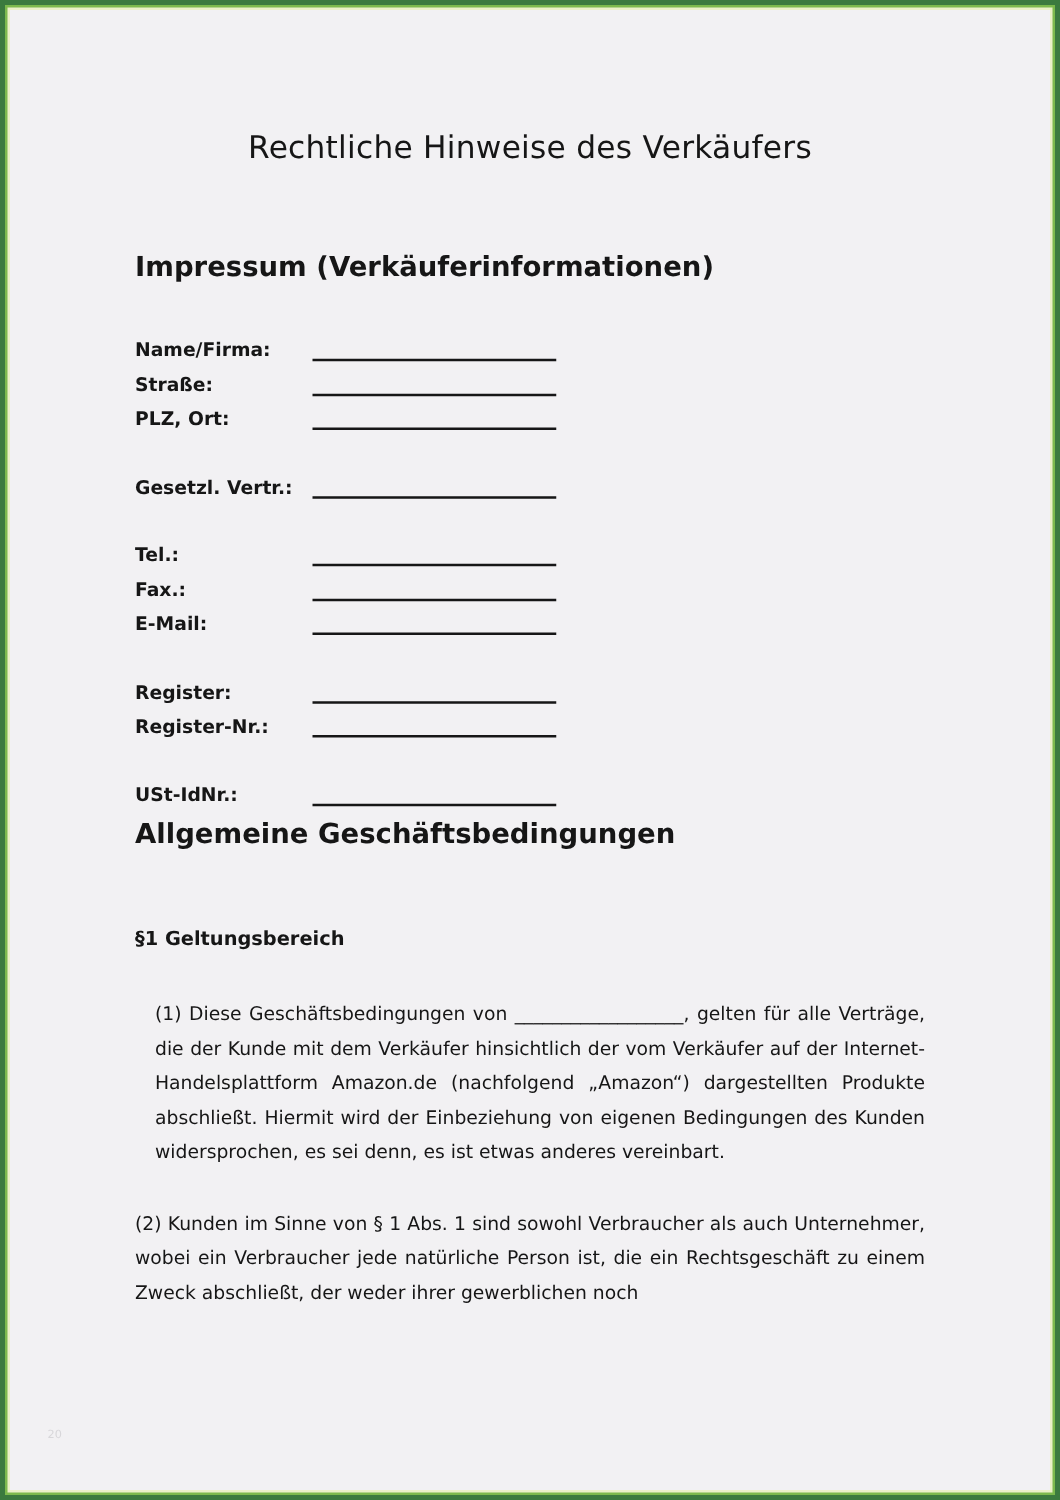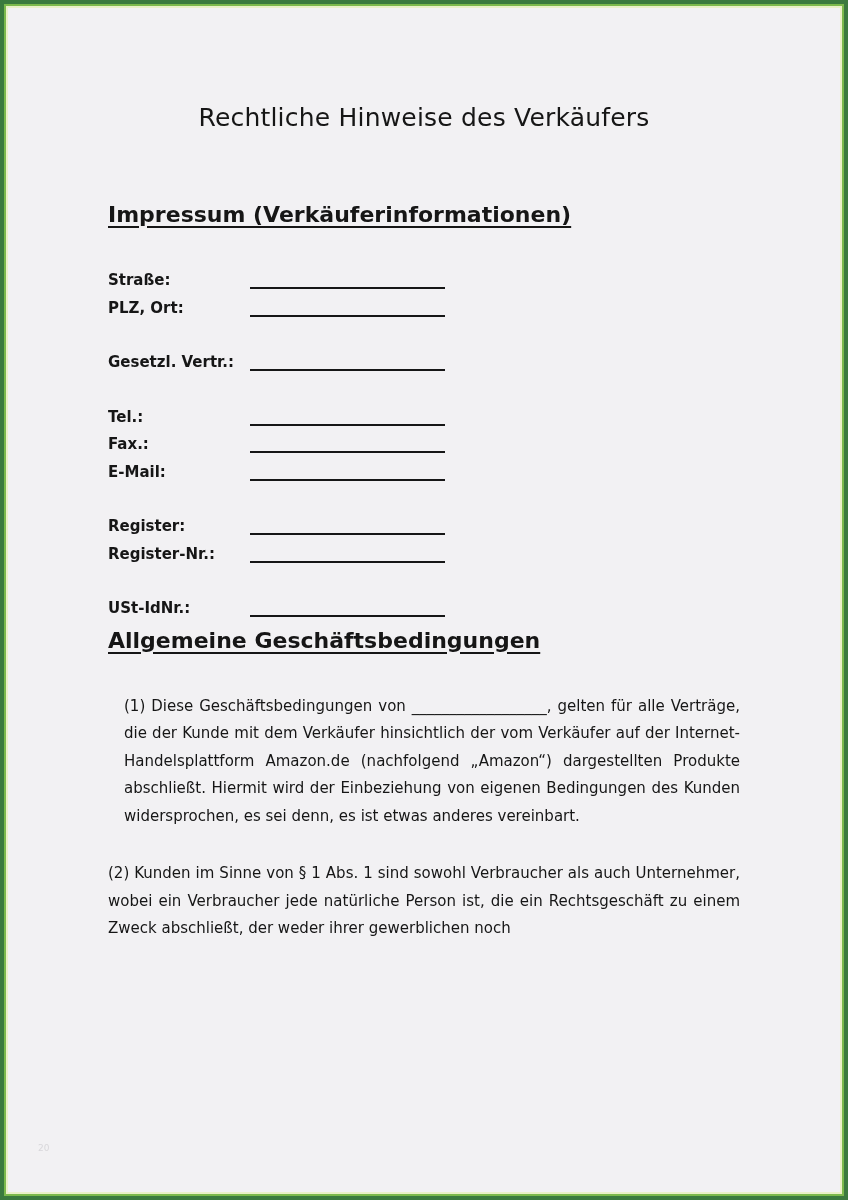--- a/index.html
+++ b/index.html
@@ -40,21 +40,20 @@
     text-align: center;
     font-size: 25px;
     font-weight: 400;
     line-height: 30px;
     letter-spacing: 0.2px;
   }
   .section-heading {
     font-size: 22px;
     font-weight: 700;
     line-height: 28px;
-    text-decoration: underline;
     text-decoration-thickness: 2px;
     text-underline-offset: 4px;
   }
   .impressum-heading { margin-top: 68px; }
   .agb-heading { }
   .form { margin-top: 42px; }
   .form-group + .form-group { margin-top: 27px; }
   .form-row {
     display: flex;
     align-items: baseline;
@@ -105,20 +104,24 @@
       <div class="page">
 
         <div class="doc-title">Rechtliche Hinweise des Verkäufers</div>
 
         <div class="section-heading impressum-heading">Impressum (Verkäuferinformationen)</div>
 
         <div class="form">
 
           <div class="form-group">
             <div class="form-row">
+              <span class="field-label">Name/Firma:</span>
+              <span class="field-blank"></span>
+            </div>
+            <div class="form-row">
               <span class="field-label">Straße:</span>
               <span class="field-blank"></span>
             </div>
             <div class="form-row">
               <span class="field-label">PLZ, Ort:</span>
               <span class="field-blank"></span>
             </div>
           </div>
 
           <div class="form-group">
@@ -158,20 +161,21 @@
             <div class="form-row">
               <span class="field-label">USt-IdNr.:</span>
               <span class="field-blank"></span>
             </div>
           </div>
 
         </div>
 
         <div class="section-heading agb-heading">Allgemeine Geschäftsbedingungen</div>
 
+        <div class="clause-heading">§1 Geltungsbereich</div>
 
         <p class="body-par par-1">(1) Diese Geschäftsbedingungen von __________________, gelten für alle Verträge, die der Kunde mit dem Verkäufer hinsichtlich der vom Verkäufer auf der Internet-Handelsplattform Amazon.de (nachfolgend „Amazon“) dargestellten Produkte abschließt. Hiermit wird der Einbeziehung von eigenen Bedingungen des Kunden widersprochen, es sei denn, es ist etwas anderes vereinbart.</p>
 
         <p class="body-par par-2">(2) Kunden im Sinne von § 1 Abs. 1 sind sowohl Verbraucher als auch Unternehmer, wobei ein Verbraucher jede natürliche Person ist, die ein Rechtsgeschäft zu einem Zweck abschließt, der weder ihrer gewerblichen noch</p>
 
         <div class="watermark">20</div>
 
       </div>
     </div>
   </div>

